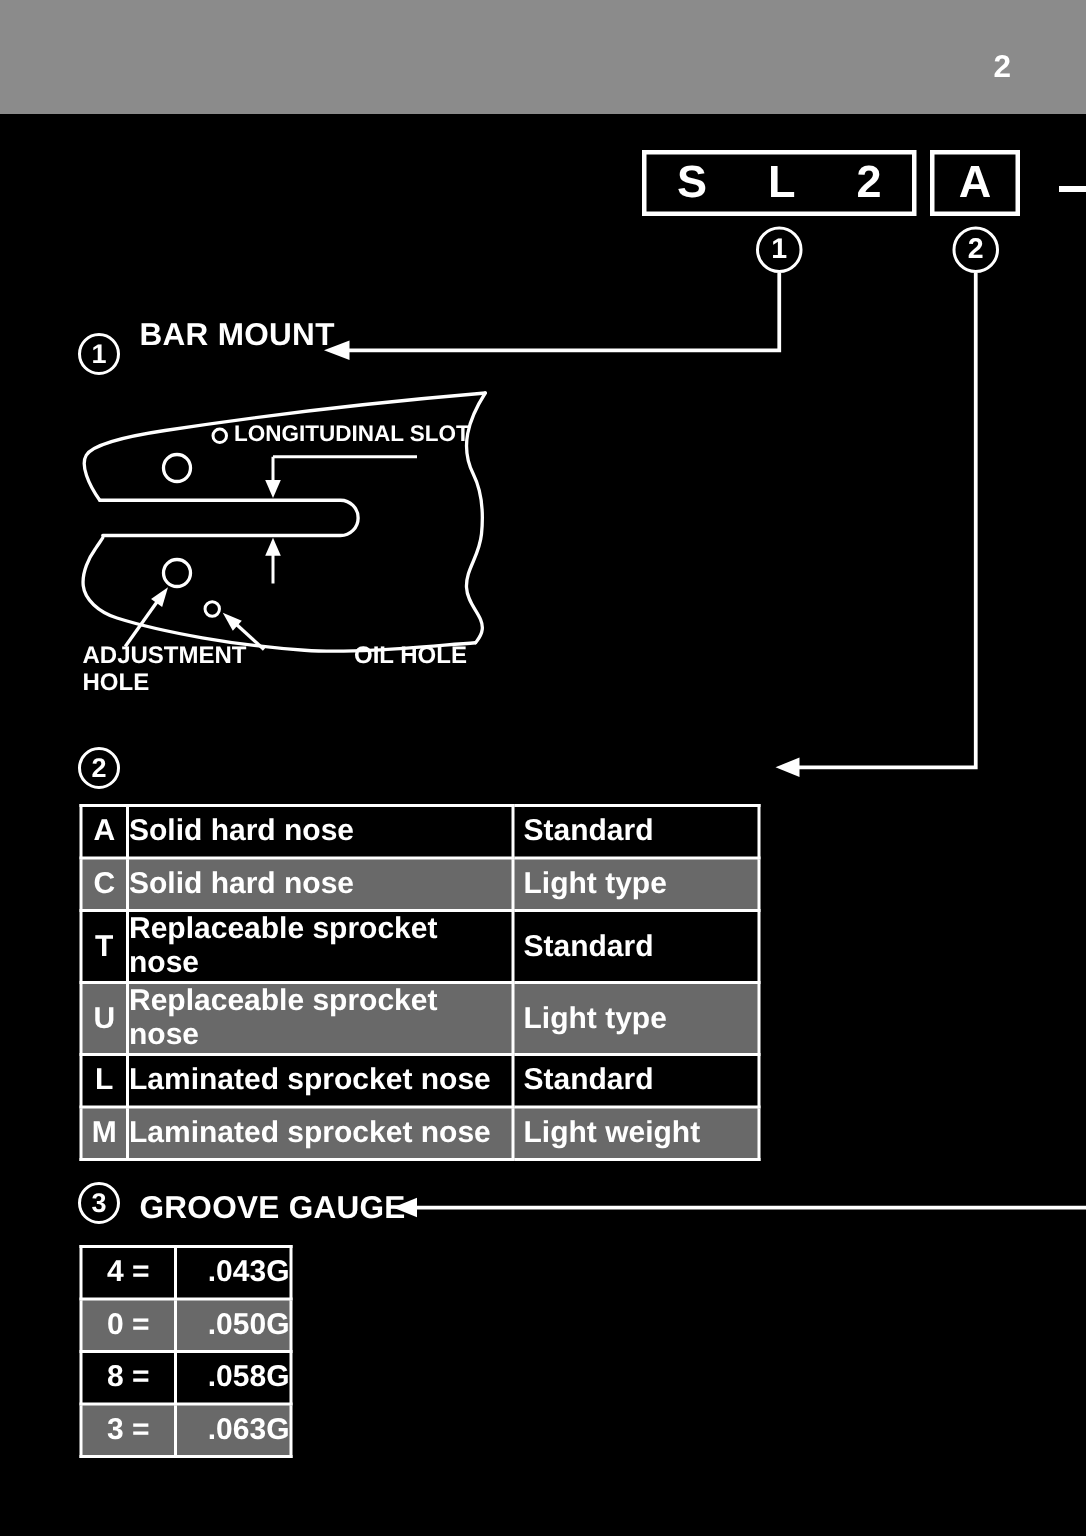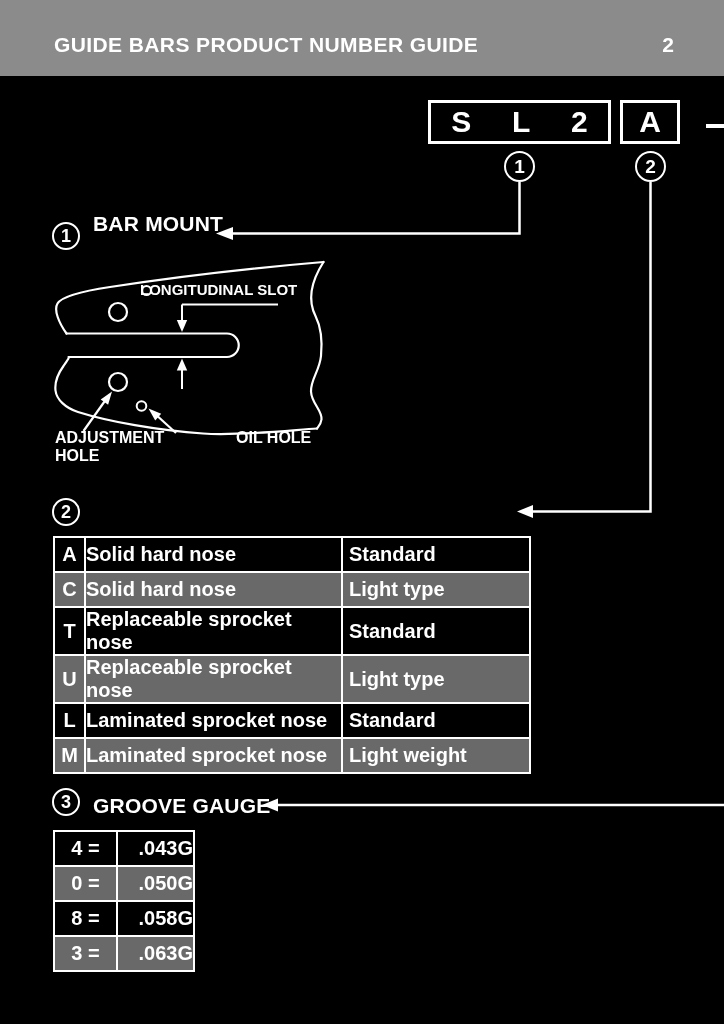--- a/index.html
+++ b/index.html
@@ -30,49 +30,48 @@
   #sec2-circ { left:52px; top:498px; }
   #sec3-circ { left:52px; top:788px; }
 
   .section-title { position:absolute; left:93px; font-size:21px; font-weight:bold; letter-spacing:0.2px; line-height:23px; white-space:nowrap; }
   #sec1-title { top:212px; }
   #sec2-title { top:500px; }
   #sec3-title { top:794px;text-align:center; }
 
   
   .diag-label { position:absolute; font-weight:bold; white-space:nowrap; }
-  #lbl-slot { left:140px; top:281px; font-size:15px; }
+  #lbl-slot { left:156px; top:281px; font-size:15px; }
   #lbl-adj  { left:55px;  top:429px; font-size:16px; line-height:18px; }
   #lbl-oil  { left:196px; top:429px; font-size:16px;margin-left:40px; }
 
   
   table { position:absolute; border-collapse:collapse; color:#fff; }
   td { border:2.5px solid #fff; font-size:20px; font-weight:bold; height:35px; padding:0; box-sizing:border-box; }
   #type-table { left:53px; top:536px; }
   #type-table tr:nth-child(even) td { background:#696969; }
   #type-table tr:nth-child(odd) td { background:#000; }
   #type-table .col-code  { width:31px;  text-align:center; }
   #type-table .col-desc  { width:257px; padding-left:0; text-align:left; }
-  #type-table .col-style { width:188px; padding-left:6px; text-align:left; }
+  #type-table .col-style { width:164px; padding-left:6px; text-align:left; }
   #groove-table { left:53px; top:830px; }
   #groove-table tr:nth-child(even) td { background:#696969; }
   #groove-table tr:nth-child(odd) td { background:#000; }
   #groove-table .col-digit { width:63px; text-align:center; }
   #groove-table .col-gauge { width:77px; text-align:right; }
 
   
   .overlay { position:absolute; left:0; top:0; width:724px; height:1024px; pointer-events:none; }
 </style>
 </head>
 <body>
 
 <div class="page">
 
   <div class="header">
-    <div class="header-title">GUIDE BARS PRODUCT NUMBER GUIDE</div>
     <div class="header-page">2</div>
   </div>
 
   <svg class="overlay" viewBox="0 0 724 1024">
 
     <g stroke="#fff" stroke-width="2.5" fill="none">
       <path d="M 519.5 182 L 519.5 233.5 L 231 233.5"></path>
     </g>
     <polygon fill="#fff" points="216,233.5 233,227 233,240"></polygon>
 

